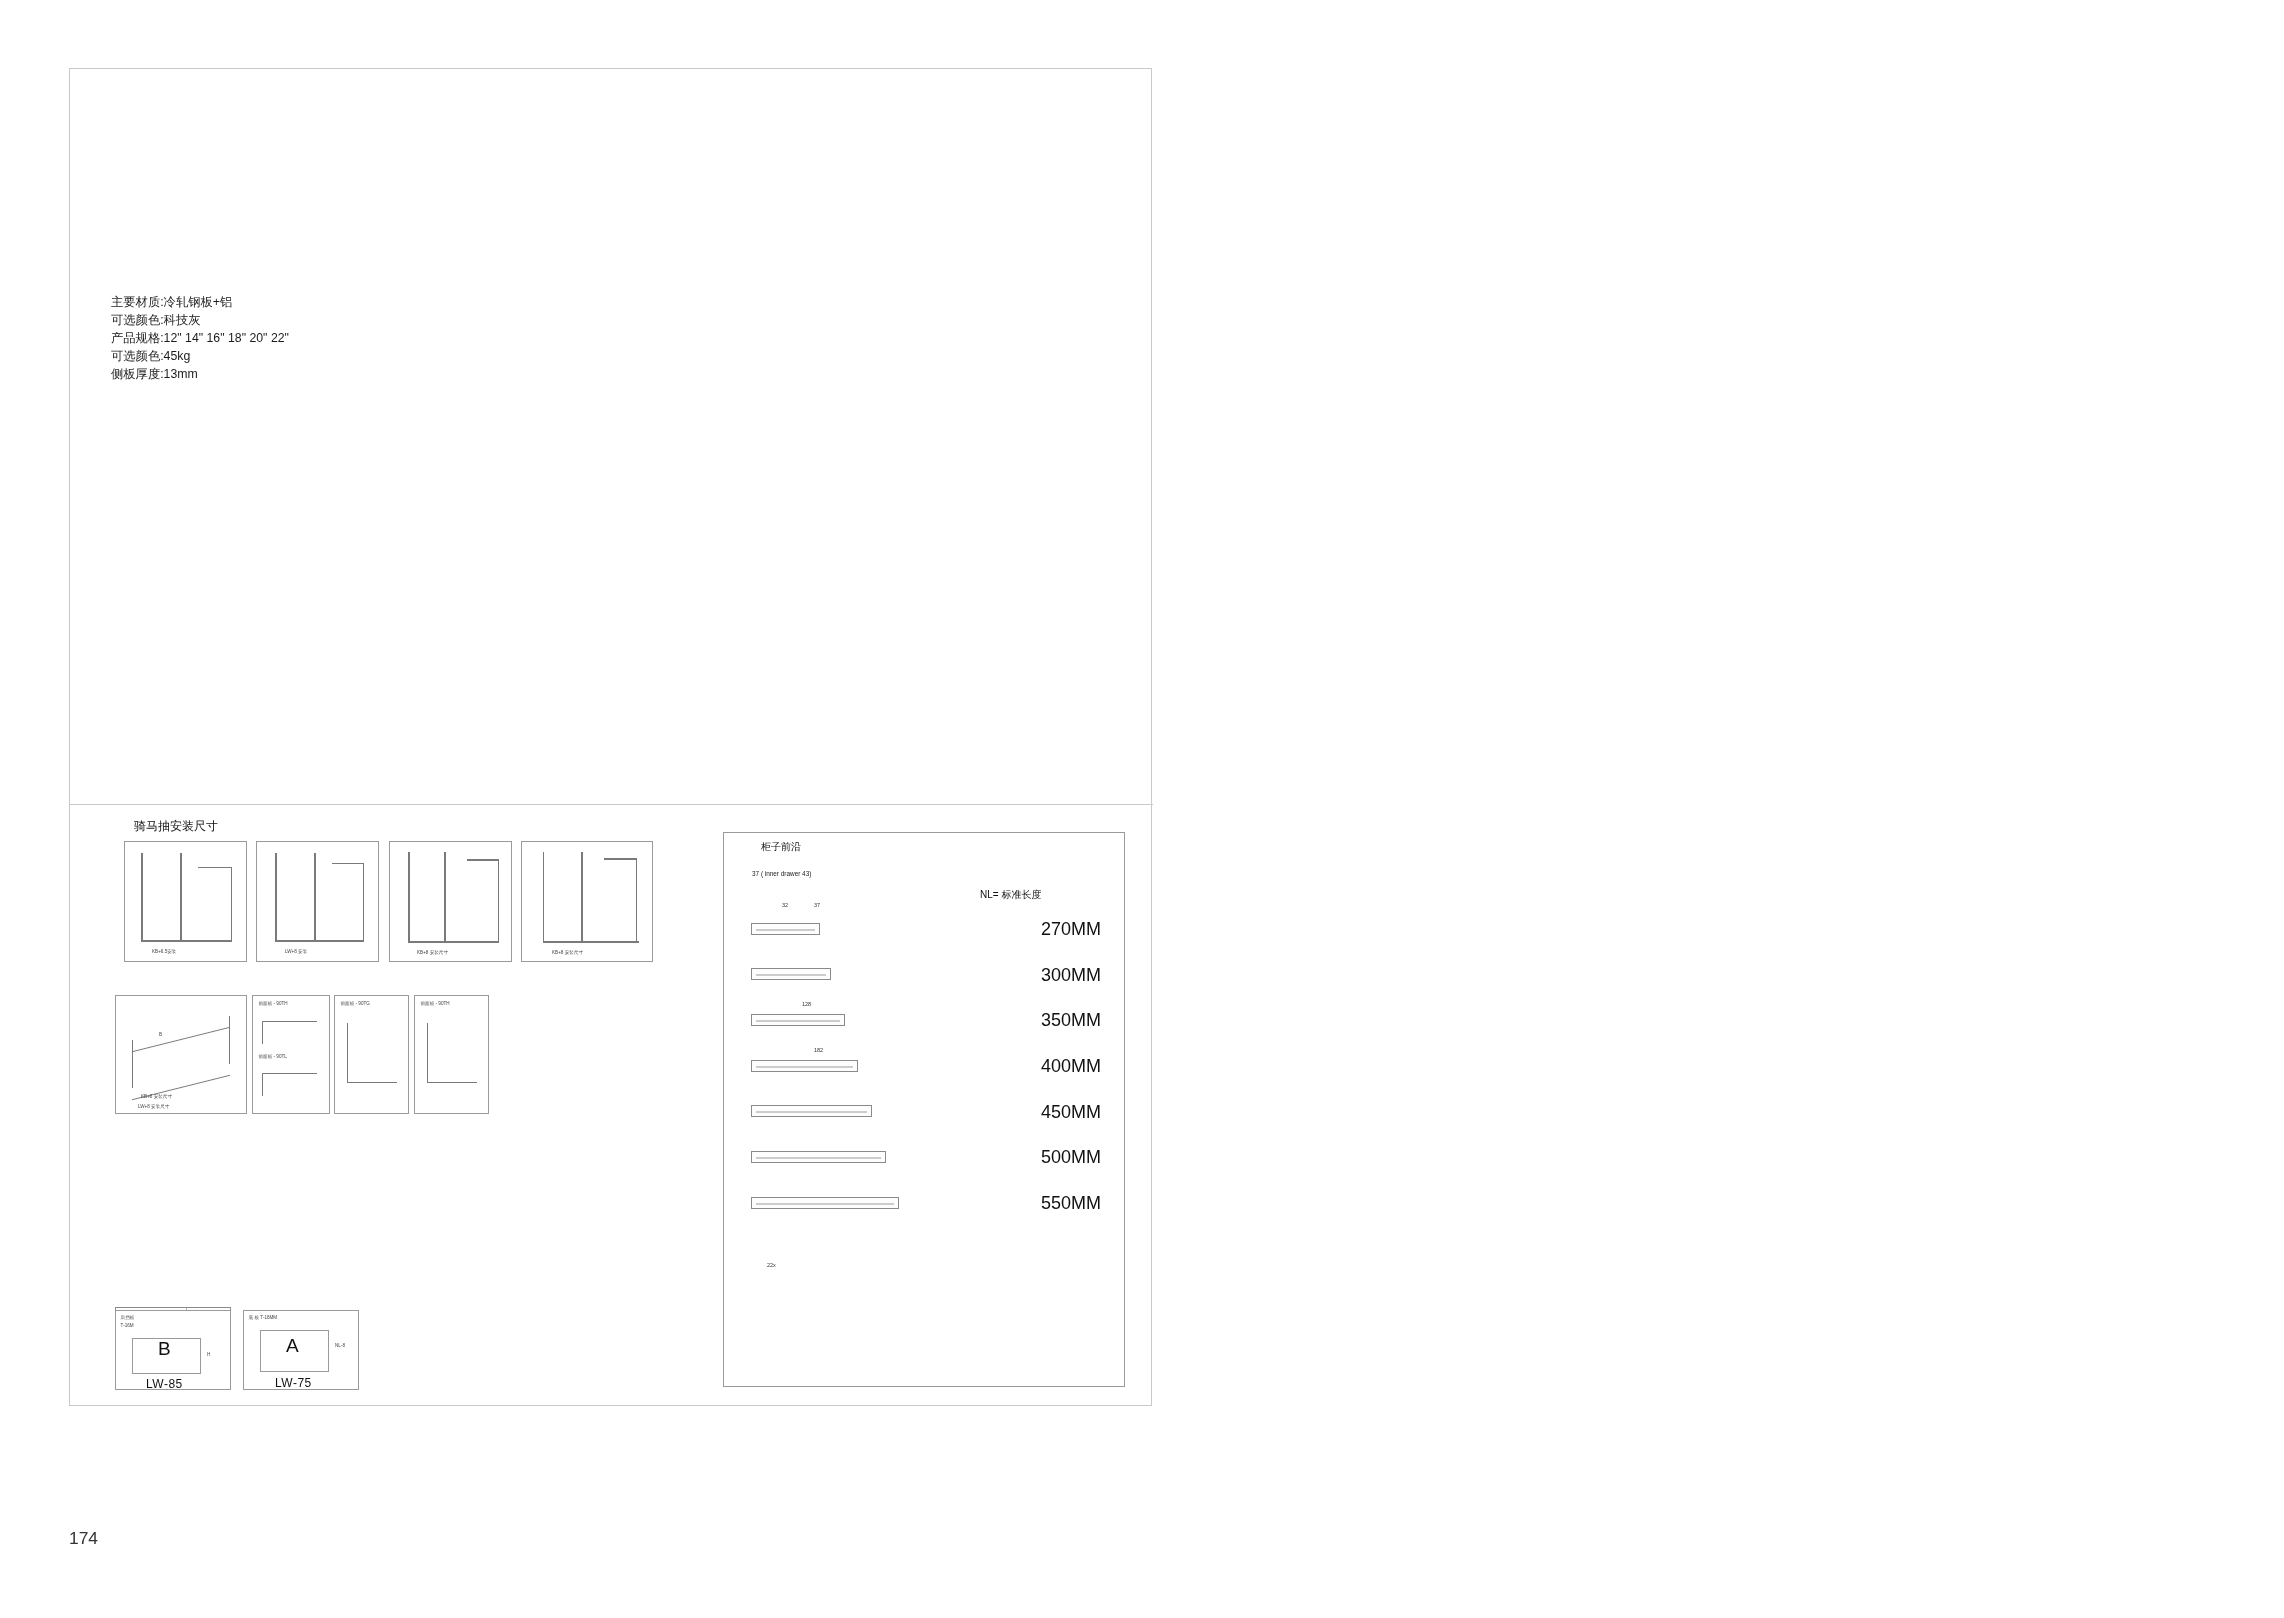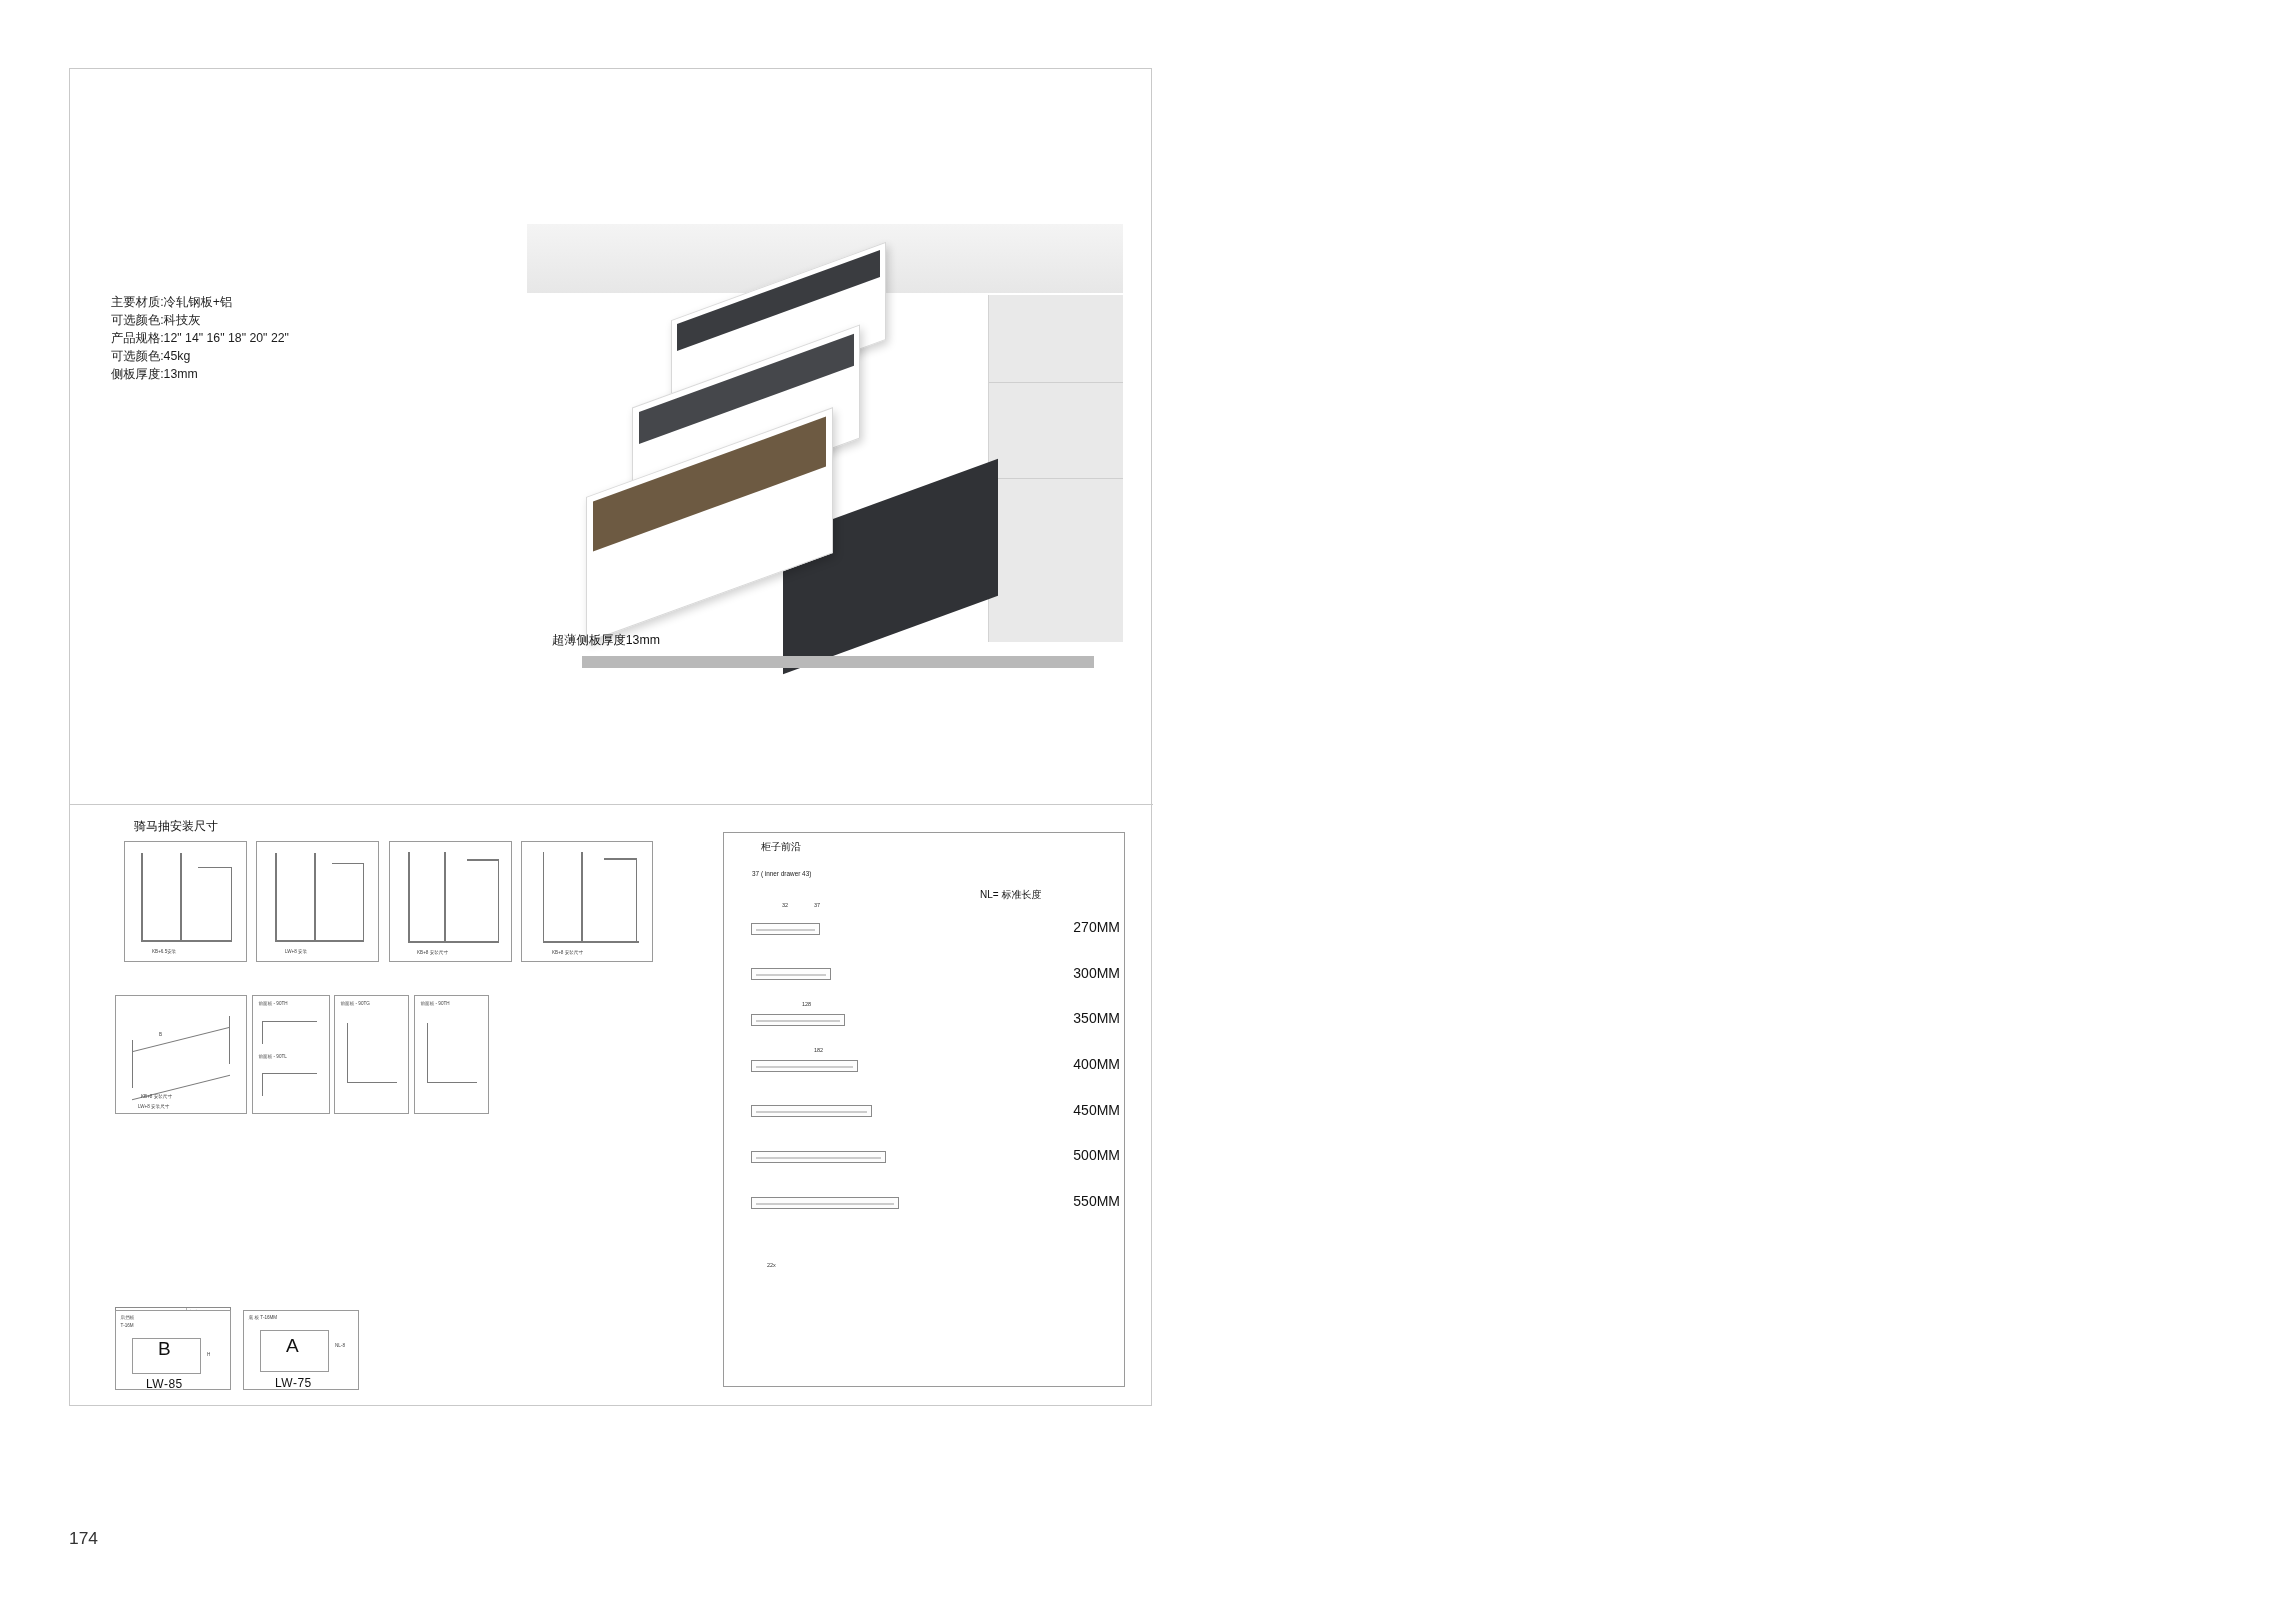--- a/index.html
+++ b/index.html
@@ -205,22 +205,22 @@
     left: 28px; top: 37px;
     font-size: 6.4px; color: #222;
   }
   .len-nl {
     position: absolute;
     left: 256px; top: 55px;
     font-size: 10px; color: #111;
   }
   .len-item {
     position: absolute;
-    right: 4px;
-    font-size: 14px;
+    right: 23px;
+    font-size: 18px;
     color: #111;
     text-align: right;
   }
   .len-bar {
     position: absolute;
     left: 27px;
     height: 12px;
     border: 0.7px solid #8a8a8a;
     background: #fdfdfd;
   }
@@ -282,37 +282,20 @@
 
 
       <div class="spec-block">
         <div class="spec-cn-line">主要材质:冷轧钢板+铝</div>
         <div class="spec-cn-line">可选颜色:科技灰</div>
         <div class="spec-cn-line">产品规格:12" 14" 16" 18" 20" 22"</div>
         <div class="spec-cn-line">可选颜色:45kg</div>
         <div class="spec-cn-line">侧板厚度:13mm</div>
       </div>
 
-      <div class="hero">
-        <div class="hero-counter"></div>
-        <div class="hero-cabinet"></div>
-        <div class="hero-body-grey"></div>
-        <div class="hero-dark-panel"></div>
-        <div class="hero-dr hero-dr1">
-            <div class="hero-dr-inner"></div>
-          </div>
-        <div class="hero-dr hero-dr2">
-            <div class="hero-dr-inner"></div>
-          </div>
-        <div class="hero-dr hero-dr3">
-            <div class="hero-dr-inner"></div>
-          </div>
-        <div class="hero-base"></div>
-        <div class="hero-caption">超薄侧板厚度13mm</div>
-      </div>
 
       <div class="tech-box">
         <div class="tech-title">骑马抽安装尺寸</div>
 
         <div class="tech-panel" style="left:54px; top:36px; width:123px; height:121px;">
           <div class="tech-line" style="left:16px; top:11.4px; width:1.8px; height:87px;"></div>
           <div class="tech-line" style="left:55px; top:11.4px; width:1.8px; height:87px;"></div>
           <div class="tech-line" style="left:16px; top:98px; width:91px; height:1.8px;"></div>
           <div class="tech-line" style="left:73px; top:25px; width:34px; height:1.4px;"></div>
           <div class="tech-line" style="left:106px; top:25px; width:1.4px; height:73px;"></div>

